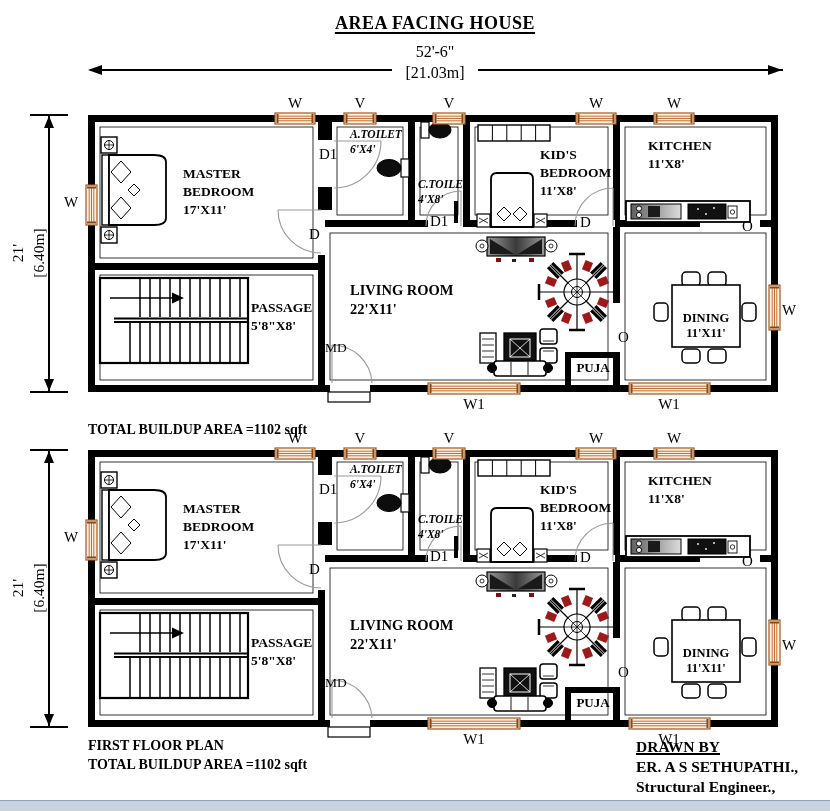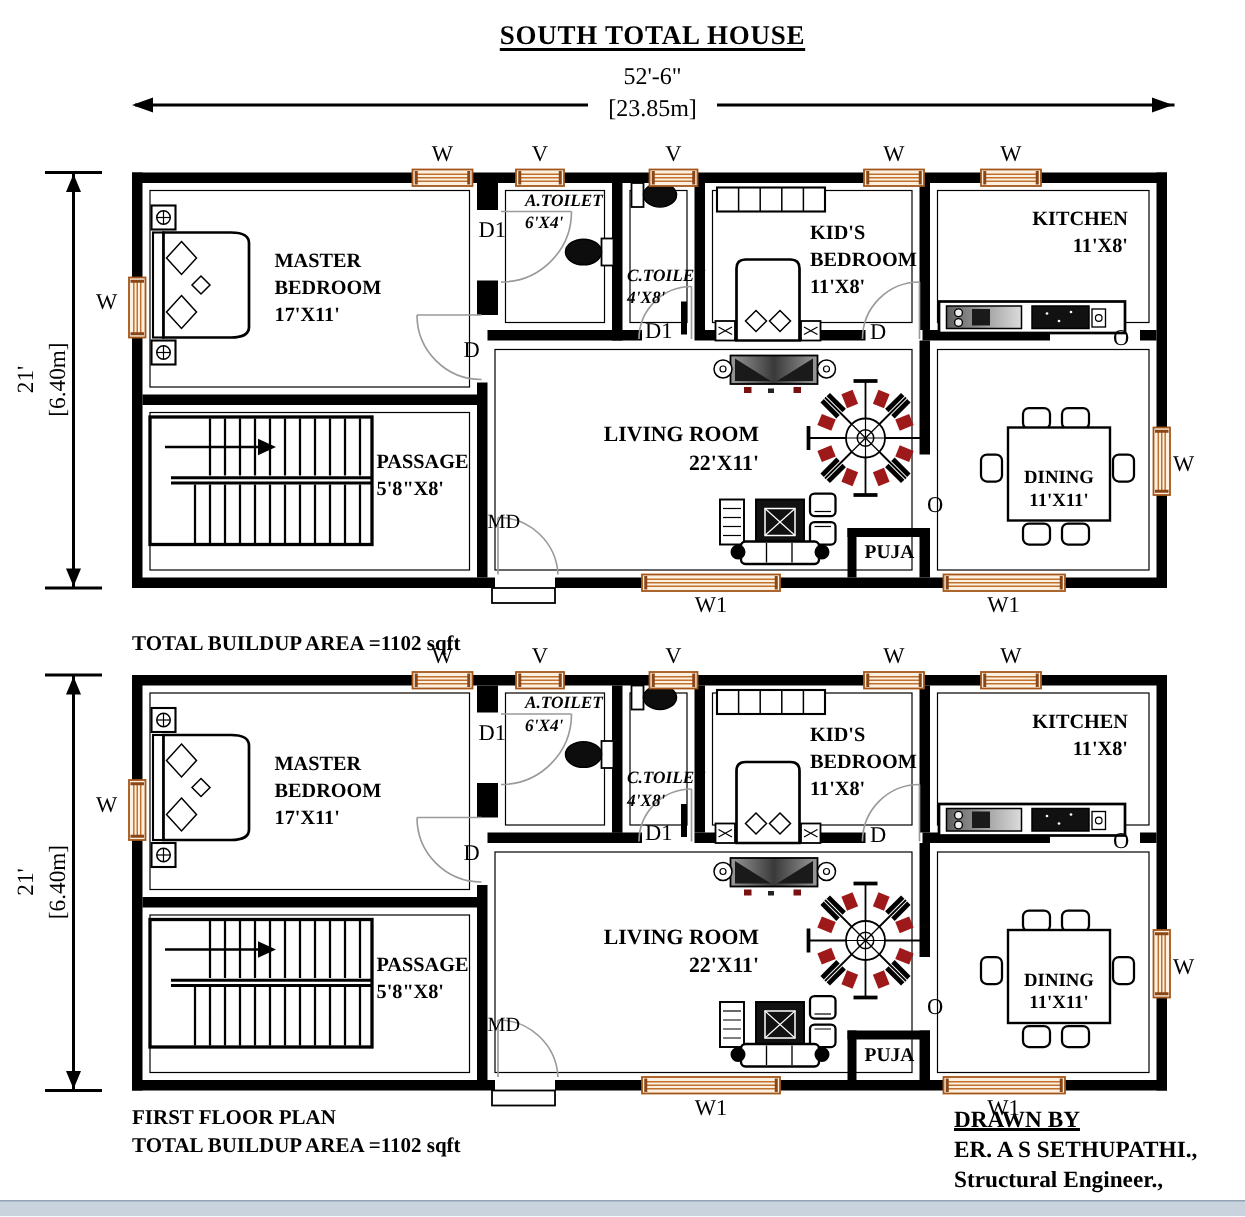--- a/index.html
+++ b/index.html
@@ -4,21 +4,21 @@
 <style>
   html,body{margin:0;padding:0;background:#fff;}
   #canvas{position:relative;width:830px;height:811px;background:#fff;overflow:hidden;
           font-family:"Liberation Serif","DejaVu Serif",serif;color:#000;}
   .lbl{position:absolute;white-space:nowrap;color:#000;line-height:1.3;}
   .title{font-size:18px;font-weight:700;text-align:center;text-decoration:underline;
          text-decoration-thickness:2px;text-underline-offset:3px;letter-spacing:.5px;}
   .dimtxt{font-size:16px;font-weight:500;text-align:center;}
   .op{font-size:15px;font-weight:500;text-align:center;}
   .room{font-size:13.5px;font-weight:700;line-height:18px;}
-  .room.center{text-align:right;}
+  .room.center{text-align:left;}
   .sroom{font-size:11.5px;font-weight:700;line-height:14.5px;font-style:italic;}
   .big{font-size:14.5px;line-height:18.5px;}
   .dinlbl{font-size:12.5px;font-weight:700;line-height:15px;text-align:center;}
   .pujalbl{font-size:13px;font-weight:700;text-align:center;}
   .cap1{font-size:14px;font-weight:700;}
   .cap2{font-size:14px;font-weight:700;}
   .hline{position:absolute;height:2px;background:#000;}
   .vline{position:absolute;width:2px;background:#000;}
   .floor{position:absolute;left:88px;width:690px;height:277px;}
   .plan{position:absolute;left:0;top:0;overflow:visible;}
@@ -32,28 +32,28 @@
   .credits .h{font-weight:700;text-decoration:underline;text-decoration-thickness:1.5px;}
   .credits .n{font-weight:700;}
   .credits .d{font-weight:600;}
   .footerstrip{position:absolute;left:0;top:800px;width:830px;height:11px;background:#c9d3dd;border-top:1px solid #93a3b3;box-sizing:border-box;}
 </style>
 </head>
 <body>
 
 <div id="canvas">
 
-  <div class="lbl title" style="left:275px;top:12px;width:320px;">SOUTH TOTAL HOUSE</div>
+  <div class="lbl title" style="left:275px;top:12px;width:320px;">AREA FACING HOUSE</div>
 
   <div class="hline" style="left:90px;top:69px;width:302px;"></div>
   <div class="hline" style="left:478px;top:69px;width:305px;"></div>
   <div class="arrL" style="left:88px;top:65px;"></div>
   <div class="arrR" style="left:768px;top:65px;"></div>
   <div class="lbl dimtxt" style="left:335px;top:42px;width:200px;">52'-6"</div>
-  <div class="lbl dimtxt" style="left:335px;top:63px;width:200px;">[23.85m]</div>
+  <div class="lbl dimtxt" style="left:335px;top:63px;width:200px;">[21.03m]</div>
 
   <div class="floor" style="top:115px;">
 
     <div class="vline" style="left:-40px;top:0;height:277px;"></div>
     <div class="hline" style="left:-58px;top:-1px;width:38px;"></div>
     <div class="hline" style="left:-58px;top:276px;width:38px;"></div>
     <div class="arrU" style="left:-44px;top:1px;"></div>
     <div class="arrD" style="left:-44px;top:264px;"></div>
     <div class="vdlabel">
       <div>21'</div>

